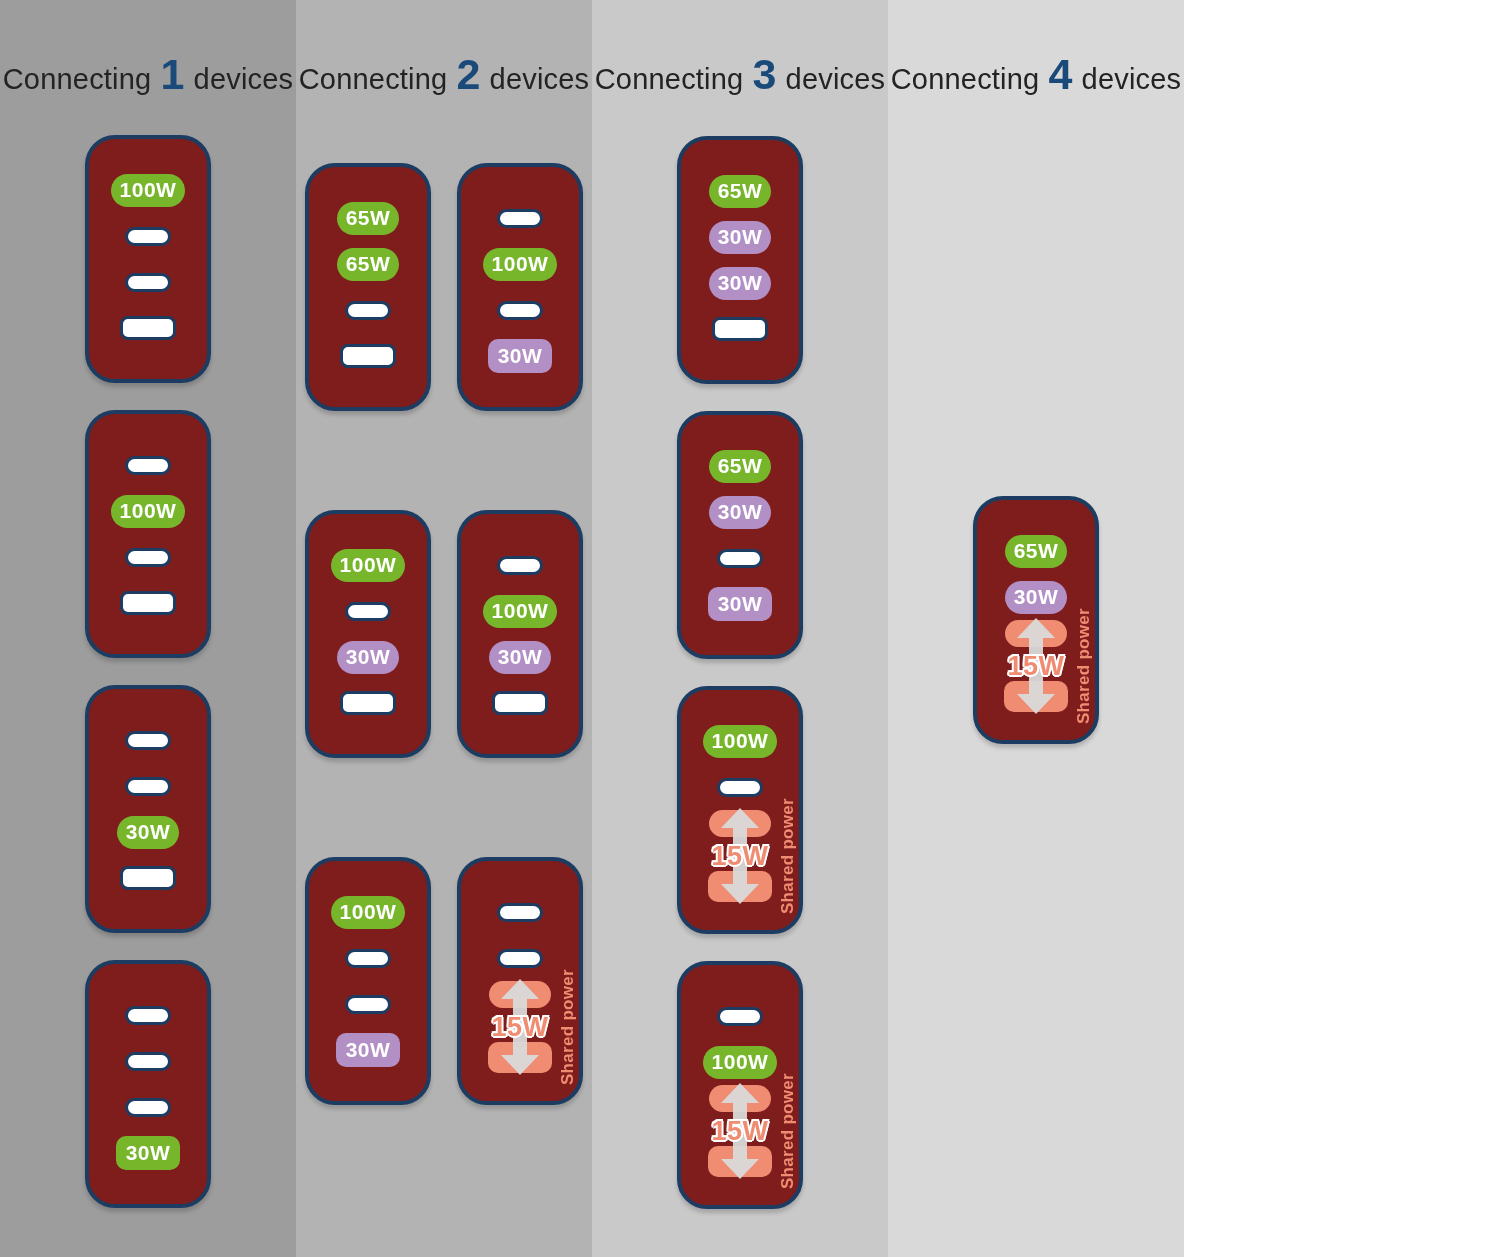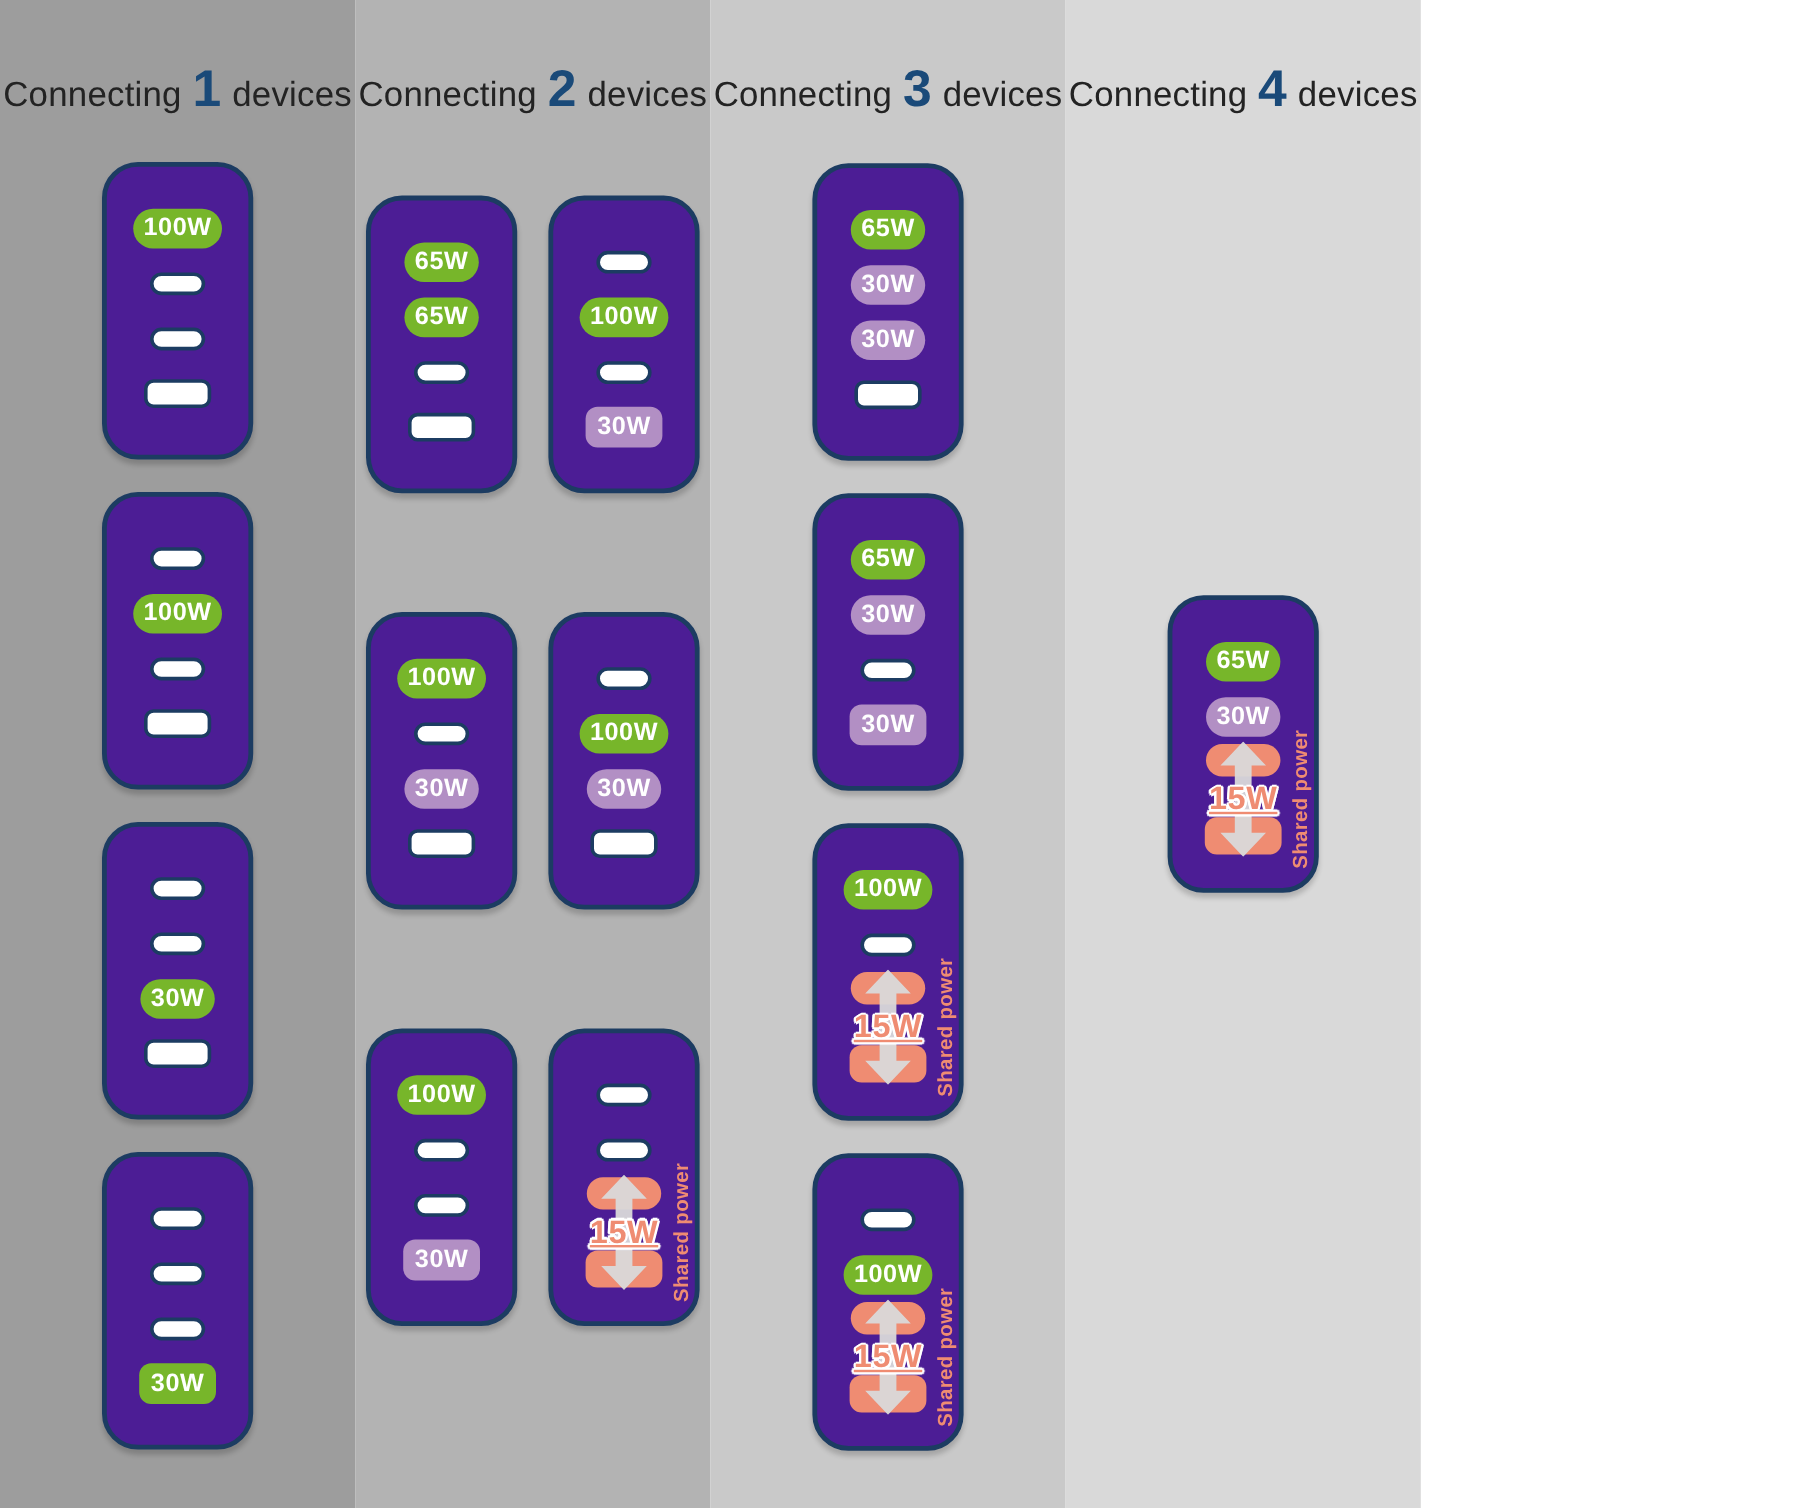--- a/index.html
+++ b/index.html
@@ -46,21 +46,21 @@
   .col-1 .rows { margin-top: 37px; gap: 27px; }
   .col-2 .rows { margin-top: 65px; gap: 99px; }
   .col-3 .rows { margin-top: 38px; gap: 27px; }
   .col-4 .rows { margin-top: 398px; }
   .row { display: flex; gap: 26px; }
 
   .card {
     width: 126px;
     height: 248px;
     box-sizing: border-box;
-    background: #4c1d95;
+    background: #7f1d1d;
     border: 4px solid #1c3c62;
     border-radius: 30px;
     box-shadow: 0 4px 4px rgba(0,0,0,0.18);
     display: grid;
     grid-template-rows: repeat(4, 1fr);
     justify-items: center;
     align-items: center;
     padding: 28px 0;
   }
 
@@ -112,21 +112,20 @@
     left: 50%; top: 50%;
     transform: translate(-50%, -50%);
     z-index: 2;
     color: #ef8c72;
     font-weight: 700;
     font-size: 27px;
     letter-spacing: 0.5px;
     text-shadow:
       0 2px 0 #fff, 0 -2px 0 #fff, 2px 0 0 #fff, -2px 0 0 #fff,
       1.5px 1.5px 0 #fff, -1.5px 1.5px 0 #fff, 1.5px -1.5px 0 #fff, -1.5px -1.5px 0 #fff;
-    text-decoration: underline;
   }
   .sh-side {
     position: absolute;
     right: 1px;
     top: 50%;
     transform: translateY(-50%) rotate(180deg);
     writing-mode: vertical-rl;
     white-space: nowrap;
     color: #ef8c72;
     font-weight: 700;

